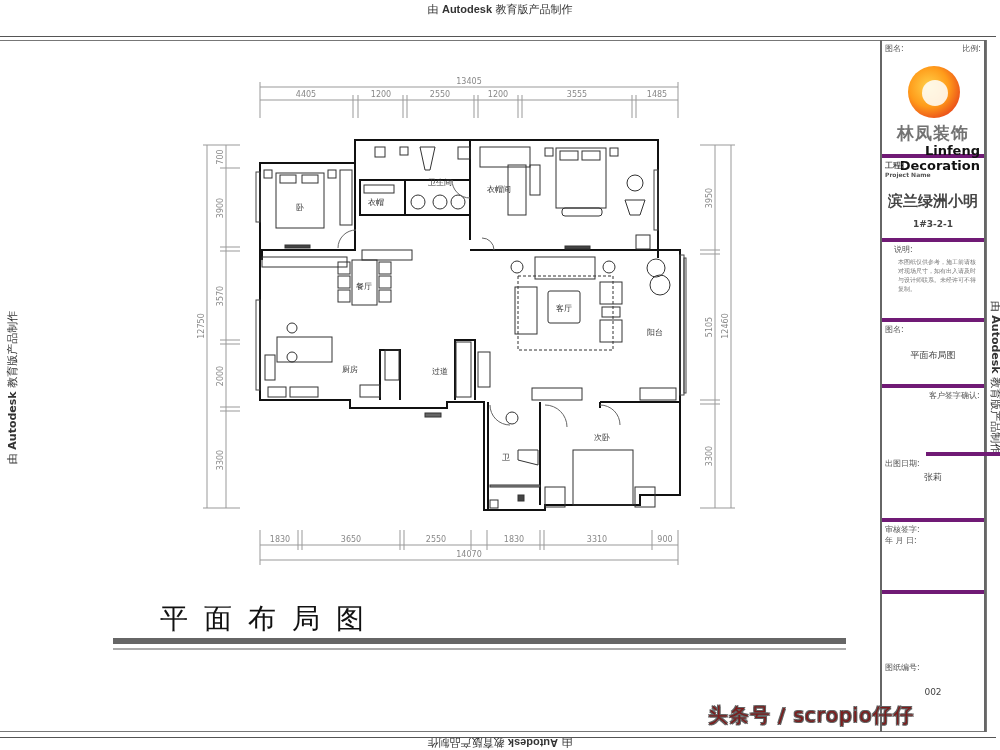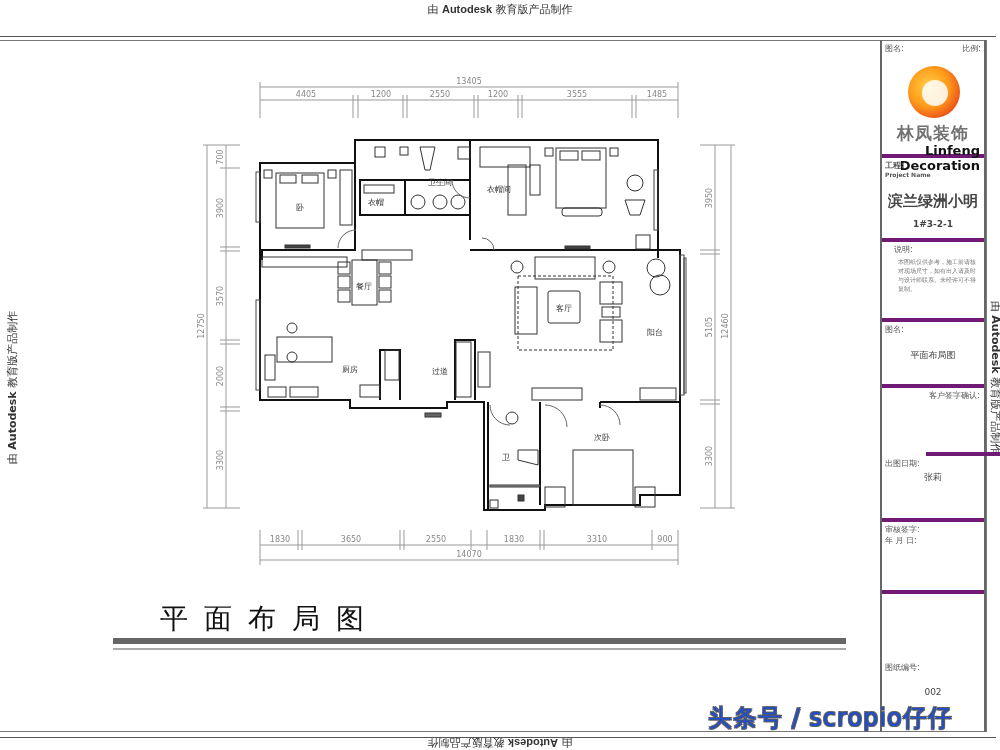--- a/index.html
+++ b/index.html
@@ -15,21 +15,21 @@
   .title-block { left:880px; top:40px; width:102px; height:692px; border-left:2px solid #666; border-right:2px solid #666; }
   .tb-cell { position:absolute; left:0; width:102px; border-bottom:4px solid #701a75; font-size:8px; color:#555; box-sizing:border-box; padding:2px 3px; }
   .tb-center { text-align:center; font-size:9px; color:#444; margin-top:14px; }
   .logo-circle { position:absolute; left:26px; top:26px; width:52px; height:52px; border-radius:50%; background:radial-gradient(circle at 40% 40%, #ffd24a 0%, #ff9b1a 45%, #e8461a 80%); }
   .logo-circle:after { content:""; position:absolute; left:14px; top:14px; width:26px; height:26px; border-radius:50%; background:#fff; opacity:.85; }
   .logo-cn { position:absolute; left:4px; top:82px; width:94px; text-align:center; font-size:17px; font-weight:bold; color:#737373; letter-spacing:1px; }
   .logo-en { position:absolute; left:4px; top:103px; width:94px; text-align:right; font-size:13px; font-weight:bold; color:#111; }
   .plan-title { left:160px; top:600px; font-size:28px; letter-spacing:16px; color:#111; font-family:"DejaVu Sans", sans-serif; }
   .bar-thick { left:113px; top:638px; width:733px; height:6px; background:#666; }
   .bar-thin { left:113px; top:648px; width:733px; height:2px; background:#aaa; }
-  .credit { left:708px; top:702px; font-size:24px; color:#1d4ed8; text-shadow:0 0 1px #444, 1px 1px 0 #666, -1px -1px 0 #666, 1px -1px 0 #666, -1px 1px 0 #666; letter-spacing:1px; }
+  .credit { left:708px; top:702px; font-size:20px; color:#7f1d1d; text-shadow:0 0 1px #444, 1px 1px 0 #666, -1px -1px 0 #666, 1px -1px 0 #666, -1px 1px 0 #666; letter-spacing:1px; }
   .dimtxt { font-size:8px; fill:#888; font-family:"DejaVu Sans", sans-serif; }
   .roomtxt { font-size:8px; fill:#333; font-family:"DejaVu Sans", sans-serif; }
 </style>
 </head>
 <body>
 
 <div class="abs wm-top">
   <span>由</span> <b>Autodesk</b> <span>教育版产品制作</span>
 </div>
 <div class="abs wm-bottom">

